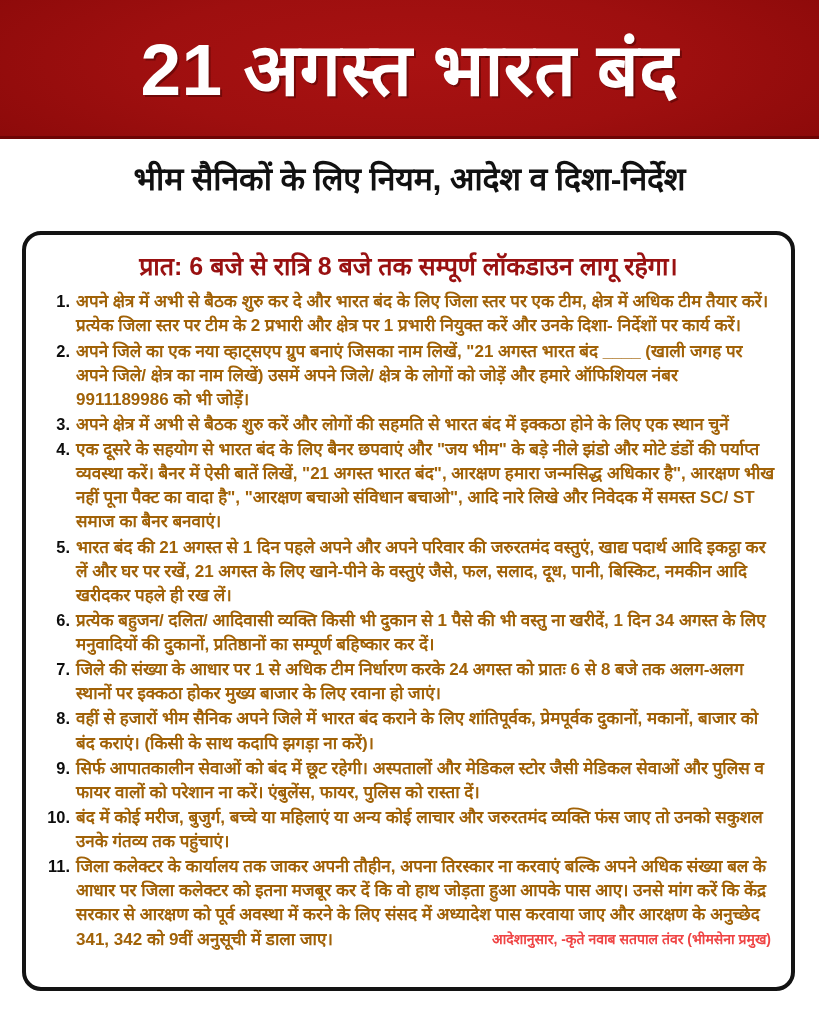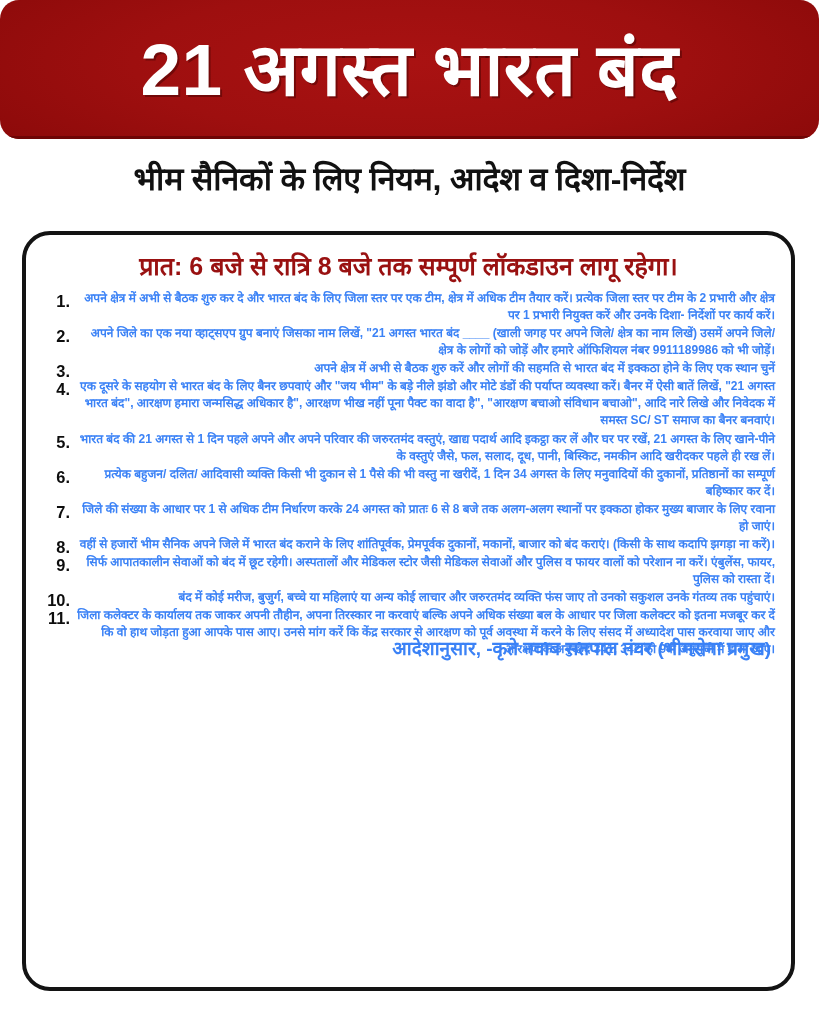--- a/index.html
+++ b/index.html
@@ -26,21 +26,20 @@
   .banner {
     position: relative;
     width: 100%;
     height: 139px;
     background:
       radial-gradient(ellipse 75% 120% at 50% 45%, #a91212 0%, #9e0f0f 45%, #8d0a0a 80%, #7e0707 100%);
     display: flex;
     align-items: center;
     justify-content: center;
     overflow: hidden;
-    border-radius: 19px;
   }
   .banner::after {
     content: "";
     position: absolute;
     left: 0; right: 0; bottom: 0;
     height: 3px;
     background: #6e0505;
   }
   .banner-title {
     color: #ffffff;
@@ -73,21 +72,21 @@
 
   
   .card {
     position: absolute;
     left: 22px;
     top: 231px;
     width: 773px;
     height: 760px;
     background: #ffffff;
     border: 4px solid #131313;
-    border-radius: 28px;
+    border-radius: 19px;
     padding: 10px 16px 8px 16px;
     overflow: hidden;
   }
 
   .card-heading {
     text-align: center;
     color: #991111;
     font-size: 25px;
     font-weight: 700;
     line-height: 1.25;
@@ -100,44 +99,44 @@
     list-style: none;
     counter-reset: rule;
     margin: 0;
     padding: 0;
   }
   ol.rules > li {
     counter-increment: rule;
     position: relative;
     padding-left: 34px;
     margin-bottom: 1px;
-    color: #3b82f6;
-    font-size: 12px;
+    color: #a16207;
+    font-size: 17px;
     font-weight: 700;
     line-height: 1.42;
-    text-align: right;
+    text-align: left;
   }
   ol.rules > li::before {
     content: counter(rule) ".";
     position: absolute;
     left: 0;
     top: 0;
     width: 28px;
     text-align: right;
     font-weight: 700;
     font-size: 16.4px;
     color: #0d0d0d;
   }
 
   
   .footer {
     margin-top: 2px;
-    color: #3b82f6;
+    color: #ef4444;
     font-weight: 700;
-    font-size: 19px;
+    font-size: 14px;
     line-height: 1.35;
   }
   .footer .sign {
     text-align: right;
     padding-right: 4px;
     margin-top: -24px;
   }
   .footer .appeal {
     text-align: center;
     margin-top: 2px;

